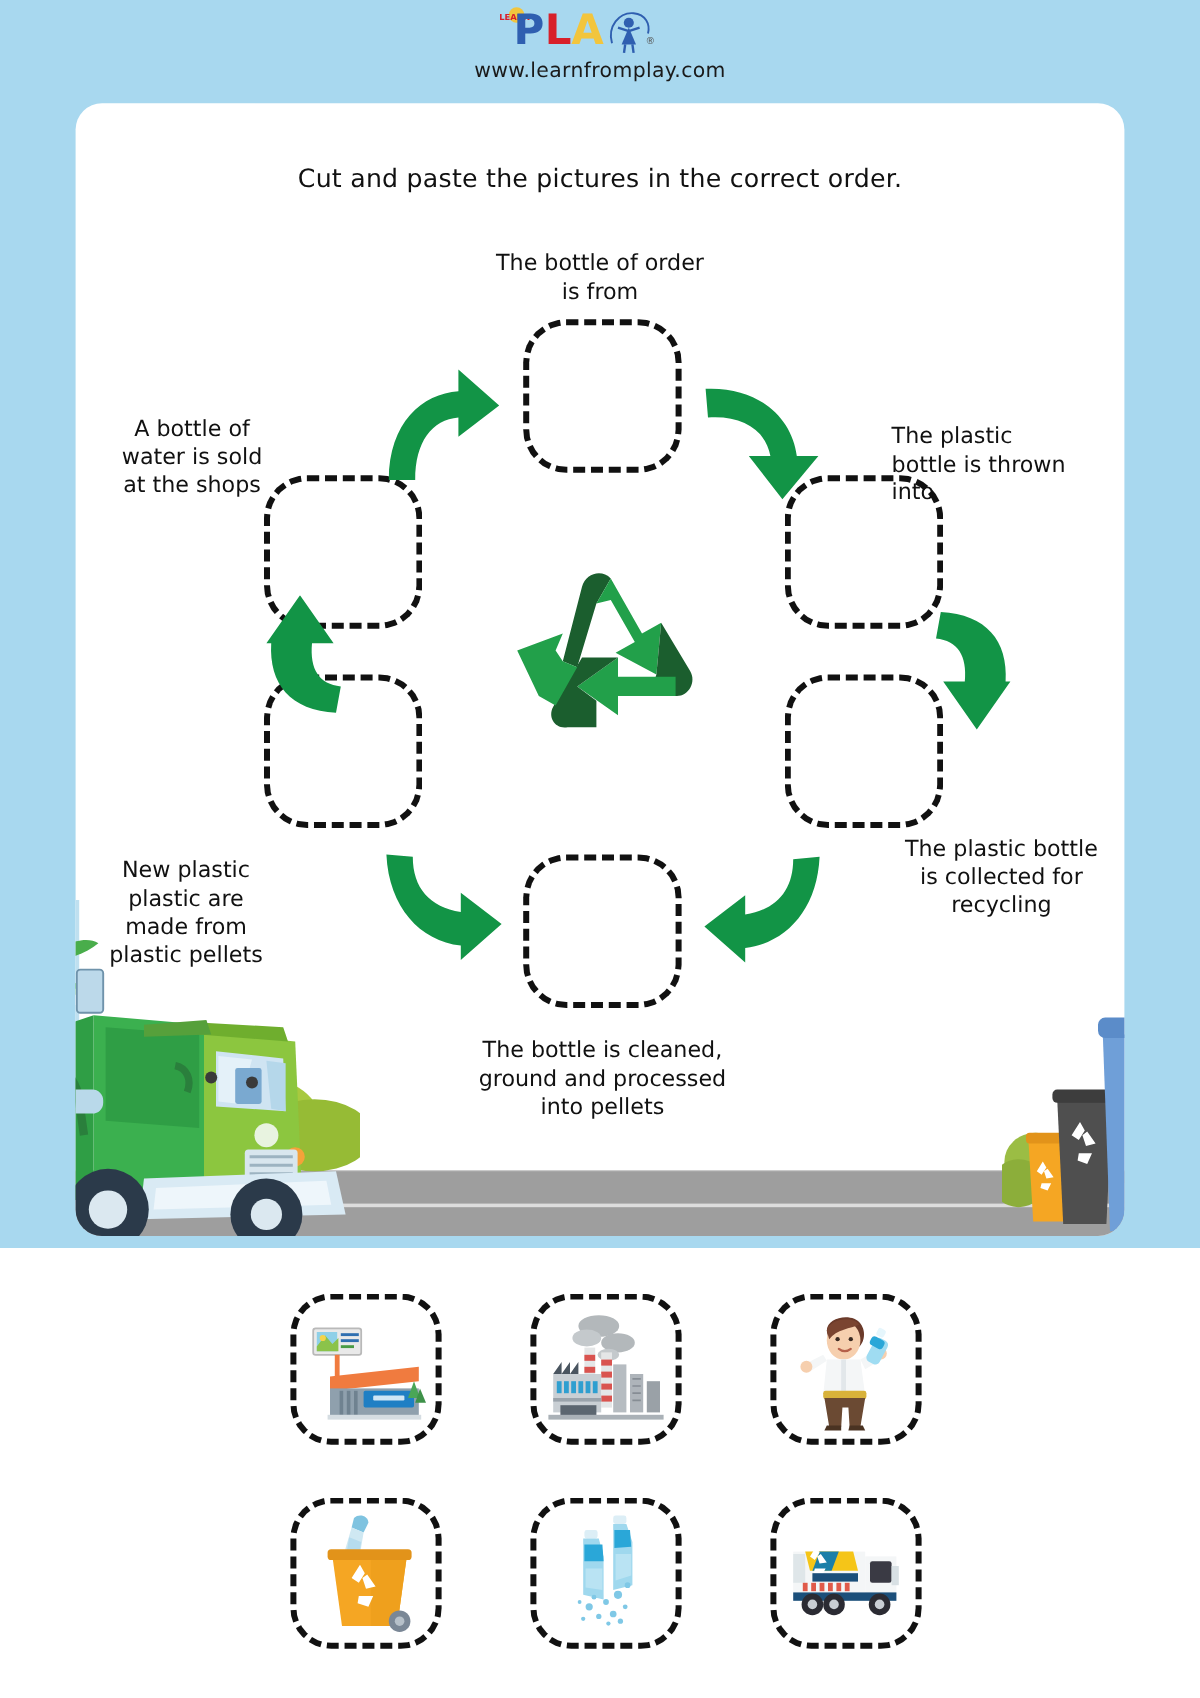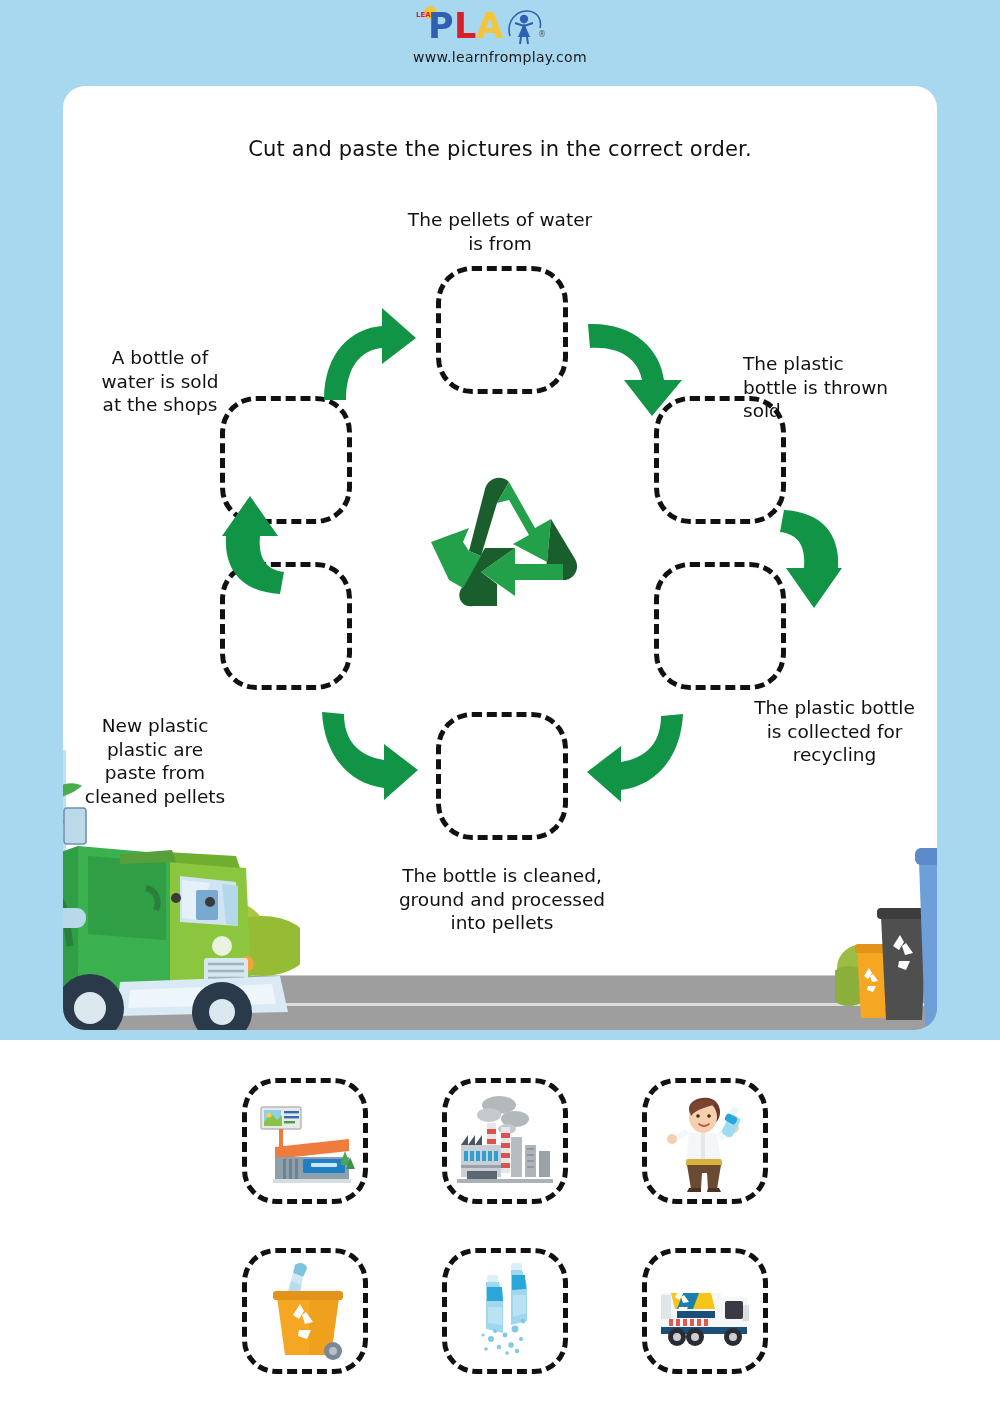--- a/index.html
+++ b/index.html
@@ -75,21 +75,21 @@
     position: absolute;
     left: 14px;
     top: 2px;
     width: 13px;
     height: 13px;
     border-radius: 50%;
     background: #f2c53d;
   }
   #logo-url {
     font-family: "DejaVu Sans", sans-serif;
-    font-size: 14px;
+    font-size: 17px;
     color: #1a1a1a;
     letter-spacing: 0.3px;
     margin-top: 1px;
   }
 
   
   #worksheet {
     position: absolute;
     left: 63px;
     top: 86px;
@@ -280,47 +280,47 @@
 
   <svg class="cyc-arrow" style="left:253px; top:620px; width:104px; height:96px;" viewBox="0 0 104 96">
     <path d="M6 6 C8 50 34 78 68 82 L68 94 L102 64 L68 38 L68 54 C42 50 28 34 28 8 Z" fill="#129446"></path>
   </svg>
 
   <svg class="cyc-arrow" style="left:155px; top:410px; width:72px; height:100px;" viewBox="0 0 72 100">
     <path d="M62 98 C24 96 6 74 8 40 L4 40 L32 0 L60 40 L42 40 C40 62 48 74 66 76 Z" fill="#129446"></path>
   </svg>
 
   <div class="steplabel" style="left:311px; top:122px; width:252px; text-align:center;">
-    <div>The pellets of water</div>
+    <div>The bottle of order</div>
     <div>is from</div>
   </div>
 
   <div class="steplabel" style="left:680px; top:266px; width:195px; text-align:left;">
     <div>The plastic</div>
     <div>bottle is thrown</div>
-    <div>sold</div>
+    <div>into</div>
   </div>
 
   <div class="steplabel" style="left:318px; top:778px; width:242px; text-align:center;">
     <div>The bottle is cleaned,</div>
     <div>ground and processed</div>
     <div>into pellets</div>
   </div>
 
   <div class="steplabel" style="left:668px; top:610px; width:207px; text-align:center;">
     <div>The plastic bottle</div>
     <div>is collected for</div>
     <div>recycling</div>
   </div>
 
   <div class="steplabel" style="left:16px; top:588px; width:152px; text-align:center;margin-top:40px;">
     <div>New plastic</div>
     <div>plastic are</div>
-    <div>paste from</div>
-    <div>cleaned pellets</div>
+    <div>made from</div>
+    <div>plastic pellets</div>
   </div>
 
   <div class="steplabel" style="left:23px; top:260px; width:148px; text-align:center;">
     <div>A bottle of</div>
     <div>water is sold</div>
     <div>at the shops</div>
   </div>
 
   <div id="curb"></div>
   <div id="road"></div>

